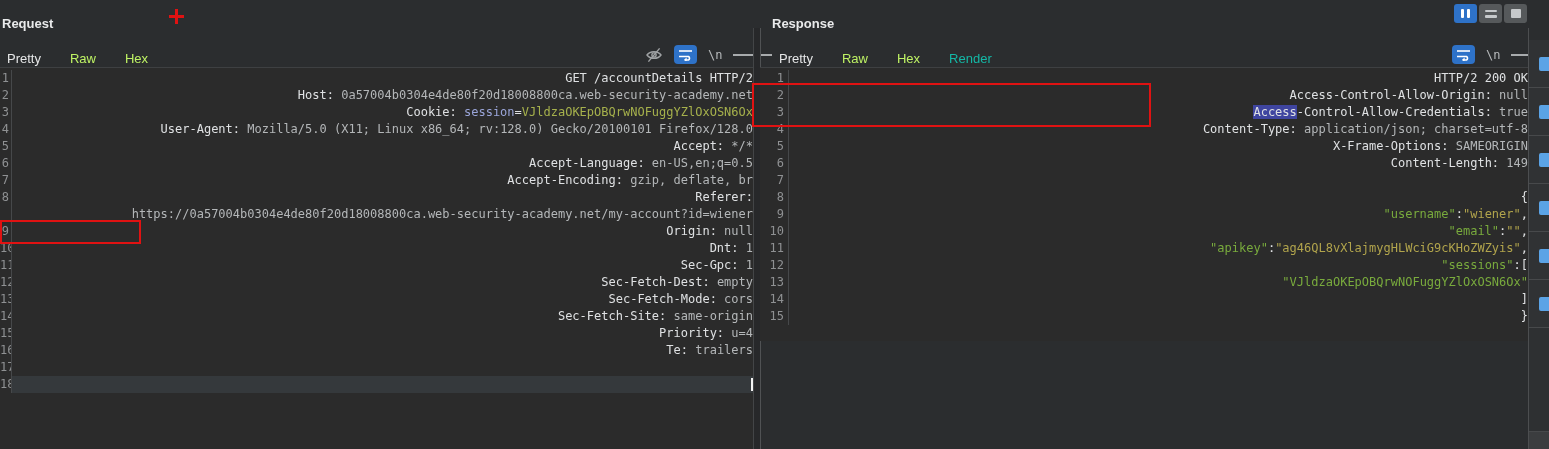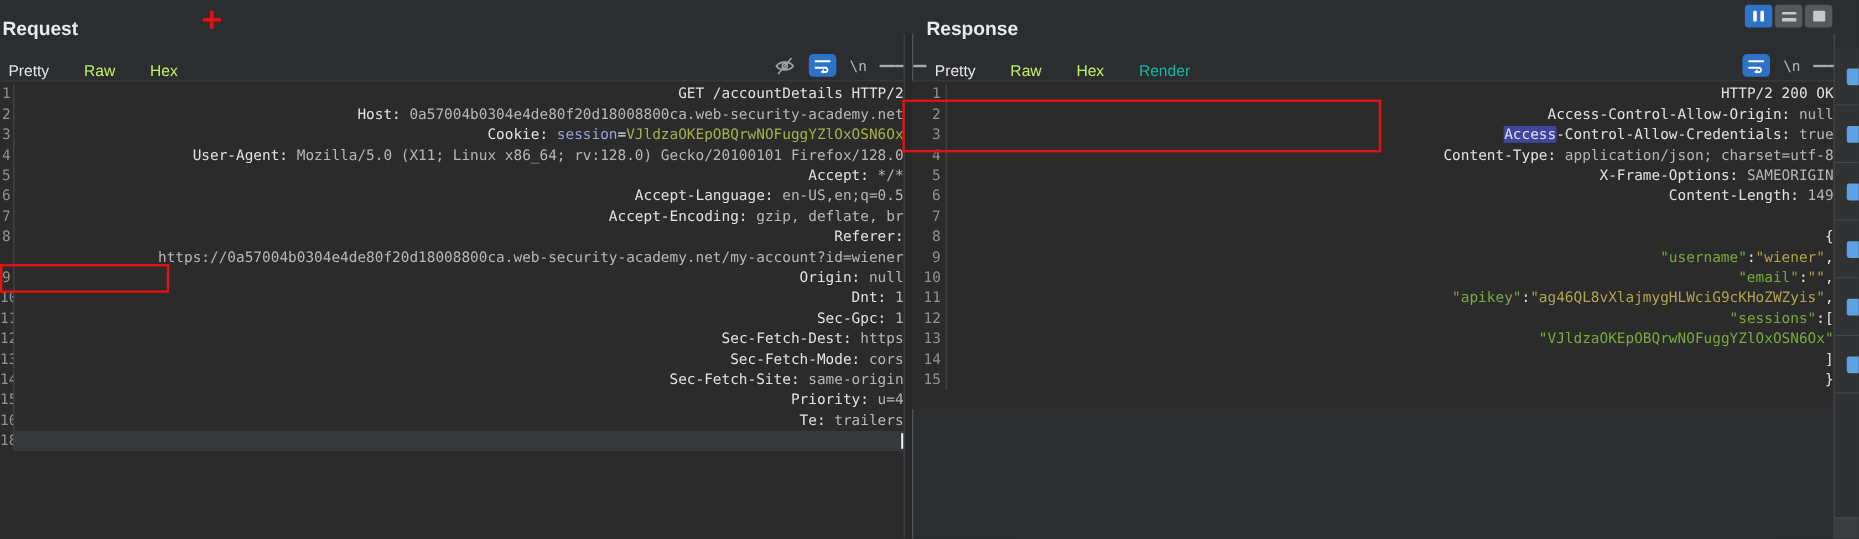--- a/index.html
+++ b/index.html
@@ -4,21 +4,21 @@
 <style>
   html,body{margin:0;padding:0;}
   body{
     width:1549px;height:449px;overflow:hidden;position:relative;
     background:#2b2d2f;
     font-family:"Liberation Sans",sans-serif;
     -webkit-font-smoothing:antialiased;
   }
   .abs{position:absolute;}
   
-  .panel-title{color:#e9eaeb;font-size:16px;font-weight:bold;}
+  .panel-title{color:#e9eaeb;font-size:13px;font-weight:bold;}
   
   .tabbar{display:flex;align-items:flex-end;height:20px;}
   .tab{position:relative;font-size:13px;color:#bef264;margin-right:29px;cursor:default;}
   .tab.active{color:#e6e7e8;}
   .tab.disabled{color:#14b8a6;}
   .tab.active::after{
     content:"";position:absolute;left:-7px;right:-12px;bottom:-7px;height:3px;
     background:var(--accent-orange,#d0703c);
   }
   
@@ -137,25 +137,26 @@
       <div class="line"><span class="gutter">3</span><span class="code"><span class="c-name">Cookie: </span><span class="c-param">session</span><span class="c-name">=</span><span class="c-token">VJldzaOKEpOBQrwNOFuggYZlOxOSN6Ox</span></span></div>
       <div class="line"><span class="gutter">4</span><span class="code"><span class="c-name">User-Agent: </span><span class="c-val">Mozilla/5.0 (X11; Linux x86_64; rv:128.0) Gecko/20100101 Firefox/128.0</span></span></div>
       <div class="line"><span class="gutter">5</span><span class="code"><span class="c-name">Accept: </span><span class="c-val">*/*</span></span></div>
       <div class="line"><span class="gutter">6</span><span class="code"><span class="c-name">Accept-Language: </span><span class="c-val">en-US,en;q=0.5</span></span></div>
       <div class="line"><span class="gutter">7</span><span class="code"><span class="c-name">Accept-Encoding: </span><span class="c-val">gzip, deflate, br</span></span></div>
       <div class="line"><span class="gutter">8</span><span class="code"><span class="c-name">Referer:</span></span></div>
       <div class="line"><span class="gutter"></span><span class="code"><span class="c-val">https://0a57004b0304e4de80f20d18008800ca.web-security-academy.net/my-account?id=wiener</span></span></div>
       <div class="line"><span class="gutter">9</span><span class="code"><span class="c-name">Origin: </span><span class="c-val">null</span></span></div>
       <div class="line"><span class="gutter">10</span><span class="code"><span class="c-name">Dnt: </span><span class="c-val">1</span></span></div>
       <div class="line"><span class="gutter">11</span><span class="code"><span class="c-name">Sec-Gpc: </span><span class="c-val">1</span></span></div>
-      <div class="line"><span class="gutter">12</span><span class="code"><span class="c-name">Sec-Fetch-Dest: </span><span class="c-val">https</span></span></div>
+      <div class="line"><span class="gutter">12</span><span class="code"><span class="c-name">Sec-Fetch-Dest: </span><span class="c-val">empty</span></span></div>
       <div class="line"><span class="gutter">13</span><span class="code"><span class="c-name">Sec-Fetch-Mode: </span><span class="c-val">cors</span></span></div>
       <div class="line"><span class="gutter">14</span><span class="code"><span class="c-name">Sec-Fetch-Site: </span><span class="c-val">same-origin</span></span></div>
       <div class="line"><span class="gutter">15</span><span class="code"><span class="c-name">Priority: </span><span class="c-val">u=4</span></span></div>
       <div class="line"><span class="gutter">16</span><span class="code"><span class="c-name">Te: </span><span class="c-val">trailers</span></span></div>
+      <div class="line"><span class="gutter">17</span><span class="code"></span></div>
       <div class="line cur"><span class="gutter">18</span><span class="code"><span class="caret"></span></span></div>
     </div>
 </section>
 
 <div class="abs vgap" style="left:753px;top:28px;width:6px;height:421px;"></div>
 
 <section class="abs" style="left:760px;top:0;width:768px;height:341px;">
   <div class="abs panel-title" style="left:12px;top:16px;">Response</div>
   <div class="abs tabbar" style="left:19px;top:46px;">
       <div class="tab active">Pretty</div>

